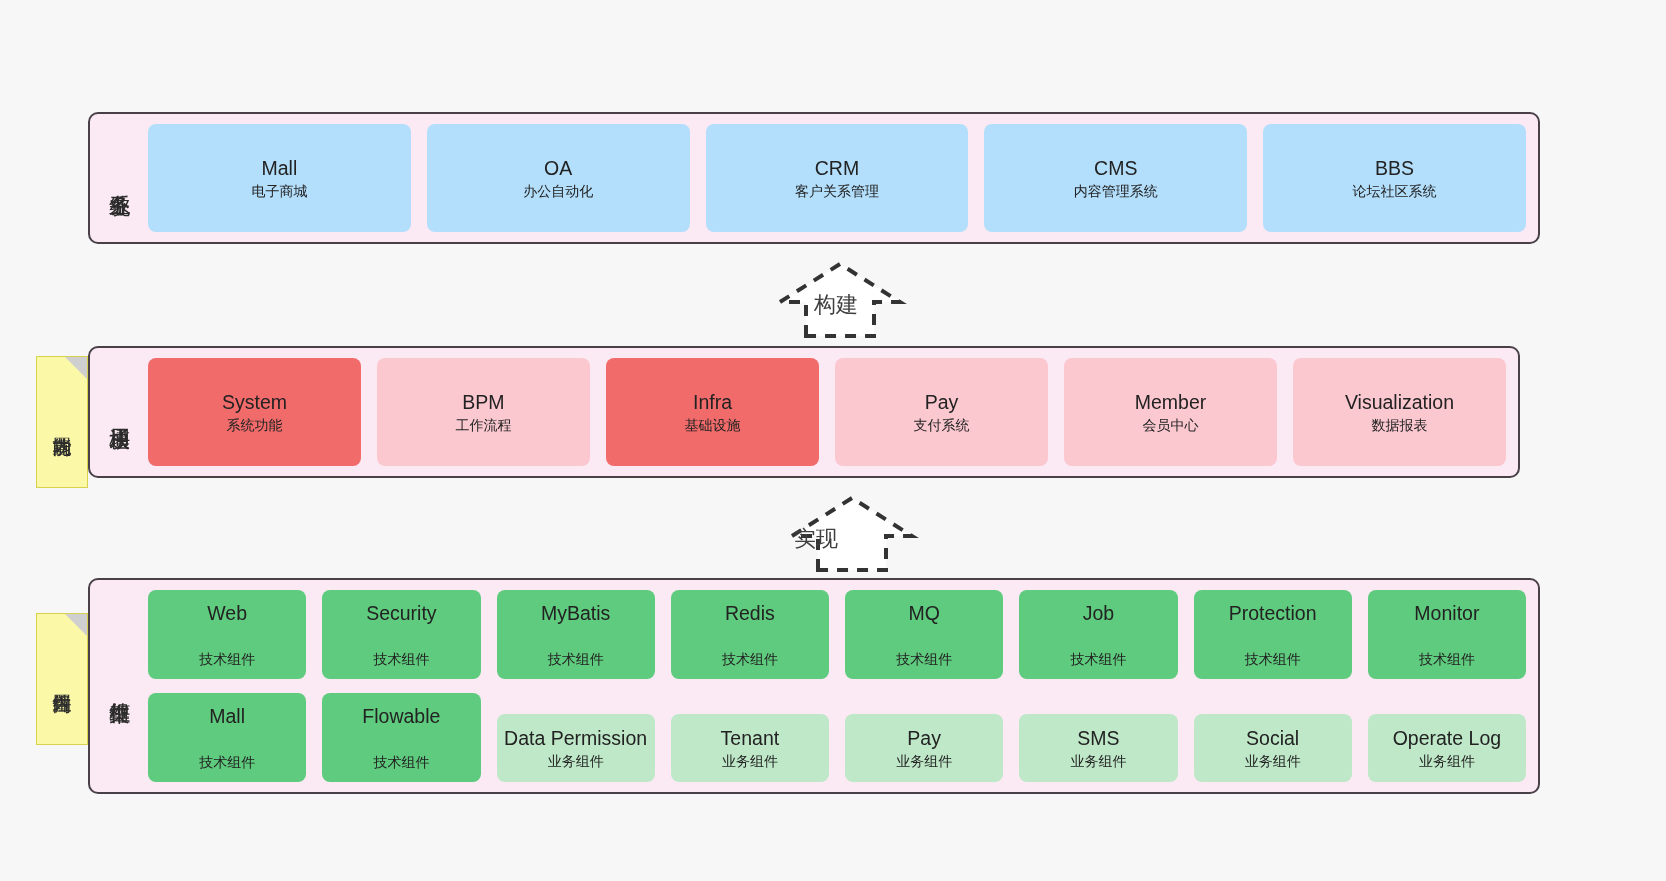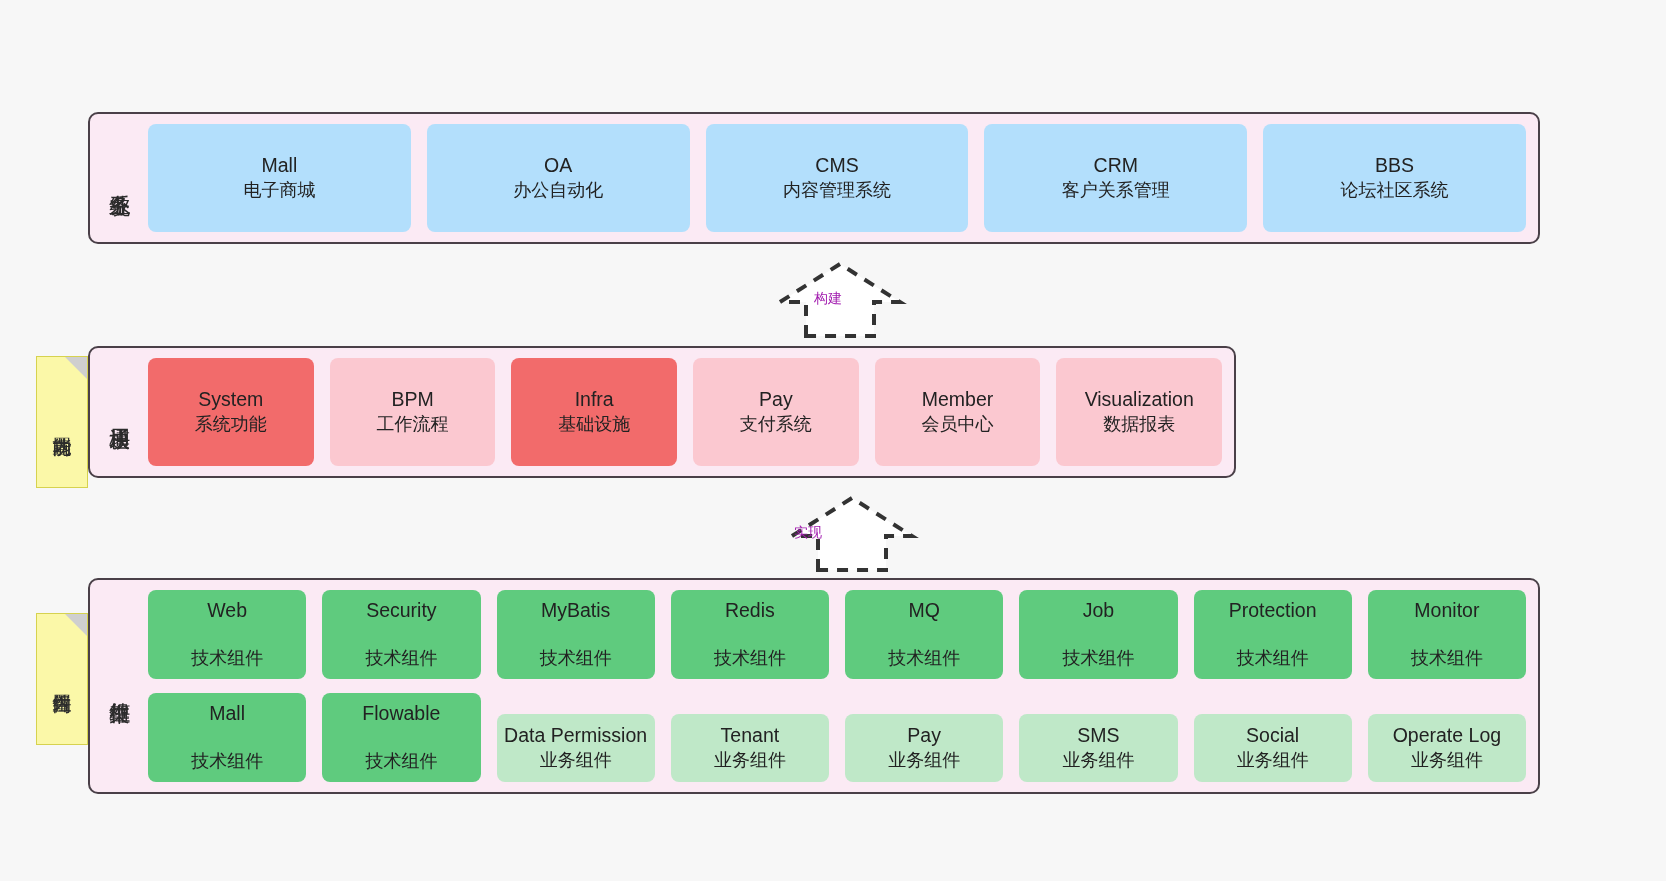--- a/index.html
+++ b/index.html
@@ -71,21 +71,21 @@
     align-items: center;
     justify-content: center;
     text-align: center;
     font-size: 19px;
     line-height: 1.32;
     color: #222;
     padding: 6px 6px;
     box-sizing: border-box;
   }
   .card .t1 { font-size: 19.5px; }
-  .card .t2 { font-size: 18px; }
+  .card .t2 { font-size: 14px; }
 
   .c-blue        { background: #b3dffc; }
   .c-red-strong  { background: #f26b6b; }
   .c-red-light   { background: #fbc8d0; }
   .c-green-strong{ background: #5fcb7e; gap: 23px; }
   .c-green-light { background: #bfe8c8; margin-top: 21px; }
 
   
   .note {
     position: absolute;
@@ -114,22 +114,22 @@
     border-top: 22px solid #cfcfcf;
   }
 
   
   .arrow {
     position: absolute;
     z-index: 2;
   }
   .arrow-label {
     position: absolute;
-    font-size: 14px;
-    color: #a21caf;
+    font-size: 22px;
+    color: #404040;
     background: transparent;
     white-space: nowrap;
     z-index: 3;
     user-select: none;
   }
 </style>
 </head>
 <body>
 
 <div id="canvas">
@@ -140,43 +140,43 @@
       <div class="row">
         <div class="card c-blue">
           <span class="t1">Mall</span>
           <span class="t2">电子商城</span>
         </div>
         <div class="card c-blue">
           <span class="t1">OA</span>
           <span class="t2">办公自动化</span>
         </div>
         <div class="card c-blue">
+          <span class="t1">CRM</span>
+          <span class="t2">客户关系管理</span>
+        </div>
+        <div class="card c-blue">
           <span class="t1">CMS</span>
           <span class="t2">内容管理系统</span>
-        </div>
-        <div class="card c-blue">
-          <span class="t1">CRM</span>
-          <span class="t2">客户关系管理</span>
         </div>
         <div class="card c-blue">
           <span class="t1">BBS</span>
           <span class="t2">论坛社区系统</span>
         </div>
       </div>
     </div>
   </div>
 
   <svg class="arrow" style="left:760px; top:258px; width:160px; height:92px;" viewBox="0 0 160 92">
     <path d="M 46 78 L 46 44 L 20 44 L 80 6 L 140 44 L 114 44 L 114 78 Z" fill="#ffffff" stroke="#333333" stroke-width="4" stroke-dasharray="11 9" stroke-linejoin="miter"></path>
   </svg>
   <div class="arrow-label" style="left:814px; top:290px;">构建</div>
 
   <div class="note" style="left:36px; top:356px; width:52px; height:132px;">内置功能</div>
 
-  <div class="band" id="band-common" style="left:88px; top:346px; width:1148px; height:132px;">
+  <div class="band" id="band-common" style="left:88px; top:346px; width:1432px; height:132px;">
     <div class="band-title">通用模块</div>
     <div class="band-body">
       <div class="row">
         <div class="card c-red-strong">
           <span class="t1">System</span>
           <span class="t2">系统功能</span>
         </div>
         <div class="card c-red-light">
           <span class="t1">BPM</span>
           <span class="t2">工作流程</span>

